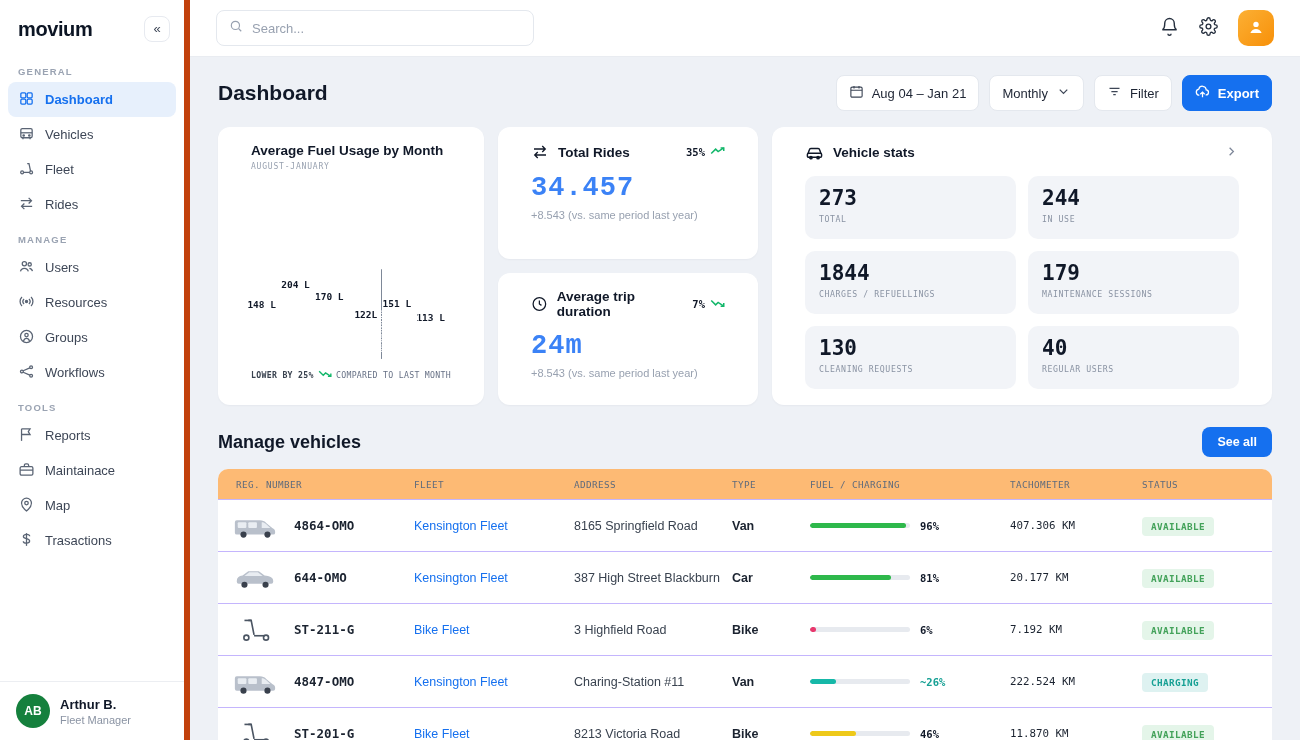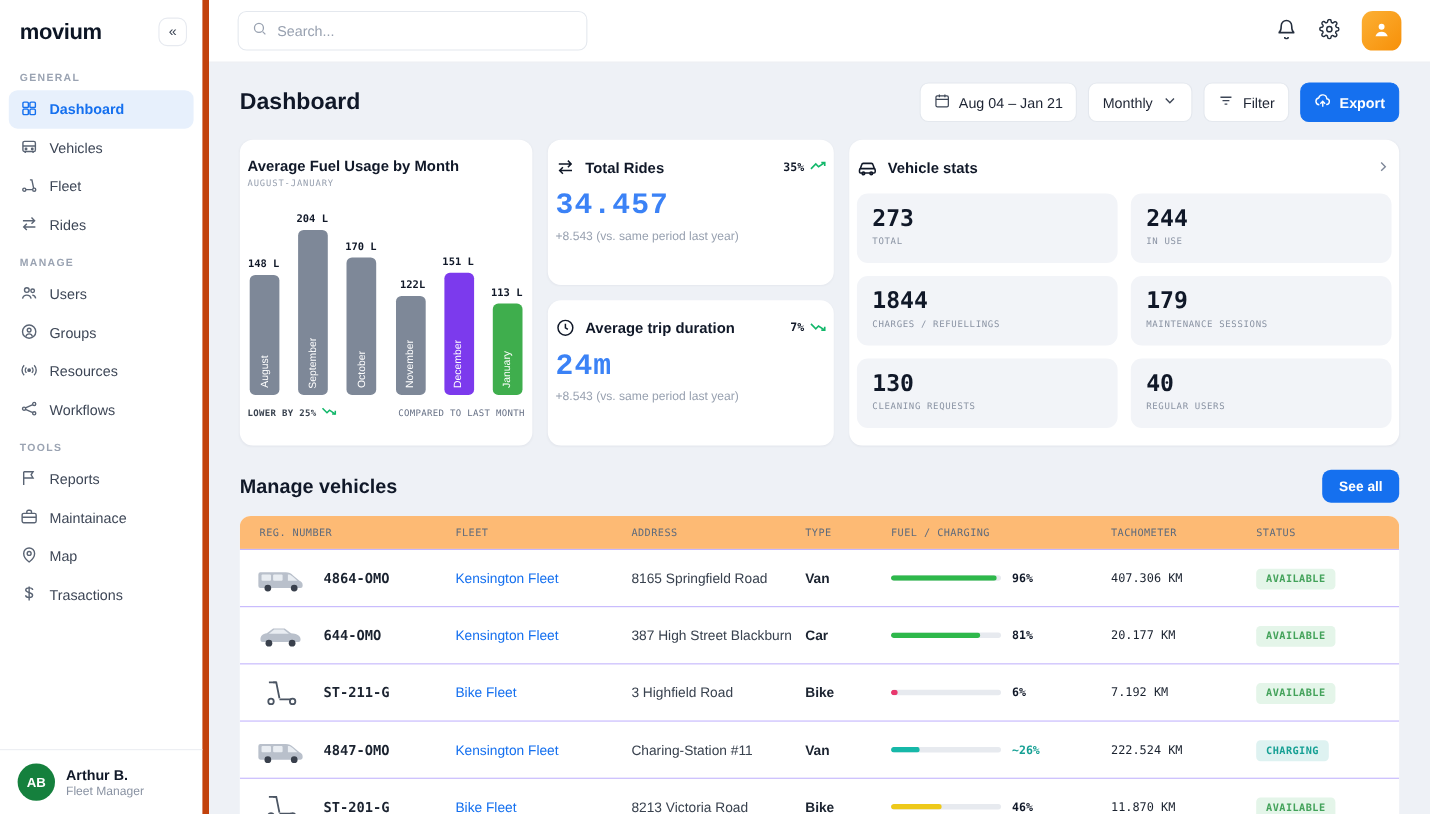--- a/index.html
+++ b/index.html
@@ -52,26 +52,26 @@
   .head-controls { display:flex; gap:10px; align-items:center; }
   .ctrl { display:flex; align-items:center; gap:8px; height:36px; padding:0 12px;
     background:#fff; border:1px solid #e4e8ee; border-radius:8px; font-size:13px; color:#1d2433;
     font-family:"Liberation Sans",sans-serif; }
   .ctrl svg { width:15px; height:15px; color:#3d4656; }
   .ctrl.export { background:#1570ef; border-color:#1570ef; color:#fff; font-weight:700; }
   .ctrl.export svg { color:#fff; }
 
   
   .cards-row { display:grid; grid-template-columns:266px 260px 1fr; gap:14px; }
-  .card { background:#fff; border-radius:12px; padding:16px 7px; box-shadow:0 1px 2px rgba(16,24,40,.04); }
+  .card { background:#fff; border-radius:12px; padding:16px 33px; box-shadow:0 1px 2px rgba(16,24,40,.04); }
 
   .chart-title { font-size:13.5px; font-weight:700; color:#101828; }
   .chart-subtitle { font-family:"DejaVu Sans Mono",monospace; font-size:8px; color:#98a1b0; letter-spacing:.8px; margin-top:4px; }
   .bars { display:flex; justify-content:space-between; align-items:flex-end; height:174px; margin-top:14px; padding:0 2px; }
-  .bar-col { display:flex; flex-direction:column; align-items:flex-end; justify-content:flex-end; gap:4px; width:27px; }
+  .bar-col { display:flex; flex-direction:row; align-items:center; justify-content:flex-end; gap:4px; width:27px; }
   .bar-val { font-family:"DejaVu Sans Mono",monospace; font-size:9.5px; font-weight:700; color:#101828; white-space:nowrap; }
   .bar { width:27px; border-radius:5px; position:relative; }
   .bar-month { position:absolute; bottom:6px; left:50%; writing-mode:vertical-rl;
     transform:translateX(-50%) rotate(180deg); color:#fff; font-size:9.5px; }
   .chart-footer { display:flex; justify-content:space-between; align-items:center; margin-top:10px;
     font-family:"DejaVu Sans Mono",monospace; font-size:8.2px; color:#667085; letter-spacing:.3px; }
   .cf-left { display:flex; align-items:flex-end; gap:4px; font-weight:700; color:#39424f; }
   .cf-left svg { width:14px; height:9px; color:#12b76a; }
 
   .mid-col { display:flex; flex-direction:column; gap:14px; }
@@ -172,33 +172,33 @@
     <span data-interactable="false"><svg viewBox="0 0 24 24" fill="none" stroke="currentColor" stroke-width="1.8" width="17" height="17">
           <circle cx="9" cy="8" r="3"></circle>
           <path d="M3.5 19c.6-3 2.8-4.5 5.5-4.5s4.9 1.5 5.5 4.5"></path>
           <circle cx="16.5" cy="9" r="2.3"></circle>
           <path d="M16 14.6c2.3.2 3.9 1.6 4.4 4"></path>
         </svg></span>
     <span data-interactable="false">Users</span>
   </div>
   <div class="nav-item" data-interactable="true">
     <span data-interactable="false"><svg viewBox="0 0 24 24" fill="none" stroke="currentColor" stroke-width="1.8" width="17" height="17">
+          <circle cx="12" cy="12" r="1.5" fill="currentColor"></circle>
+          <path d="M8.5 15.5a5 5 0 010-7M15.5 8.5a5 5 0 010 7"></path>
+          <path d="M5.6 18.4a9 9 0 010-12.8M18.4 5.6a9 9 0 010 12.8"></path>
+        </svg></span>
+    <span data-interactable="false">Resources</span>
+  </div>
+  <div class="nav-item" data-interactable="true">
+    <span data-interactable="false"><svg viewBox="0 0 24 24" fill="none" stroke="currentColor" stroke-width="1.8" width="17" height="17">
           <circle cx="12" cy="12" r="8.5"></circle>
           <circle cx="12" cy="10" r="2.4"></circle>
           <path d="M7.8 18.3c.7-2.3 2.3-3.5 4.2-3.5s3.5 1.2 4.2 3.5"></path>
         </svg></span>
     <span data-interactable="false">Groups</span>
-  </div>
-  <div class="nav-item" data-interactable="true">
-    <span data-interactable="false"><svg viewBox="0 0 24 24" fill="none" stroke="currentColor" stroke-width="1.8" width="17" height="17">
-          <circle cx="12" cy="12" r="1.5" fill="currentColor"></circle>
-          <path d="M8.5 15.5a5 5 0 010-7M15.5 8.5a5 5 0 010 7"></path>
-          <path d="M5.6 18.4a9 9 0 010-12.8M18.4 5.6a9 9 0 010 12.8"></path>
-        </svg></span>
-    <span data-interactable="false">Resources</span>
   </div>
   <div class="nav-item" data-interactable="true">
     <span data-interactable="false"><svg viewBox="0 0 24 24" fill="none" stroke="currentColor" stroke-width="1.8" width="17" height="17">
           <circle cx="5.5" cy="12" r="2"></circle>
           <circle cx="18.5" cy="6" r="2"></circle>
           <circle cx="18.5" cy="18" r="2"></circle>
           <path d="M7.3 11l9.4-4.2M7.3 13l9.4 4.2"></path>
         </svg></span>
     <span data-interactable="false">Workflows</span>
   </div>

